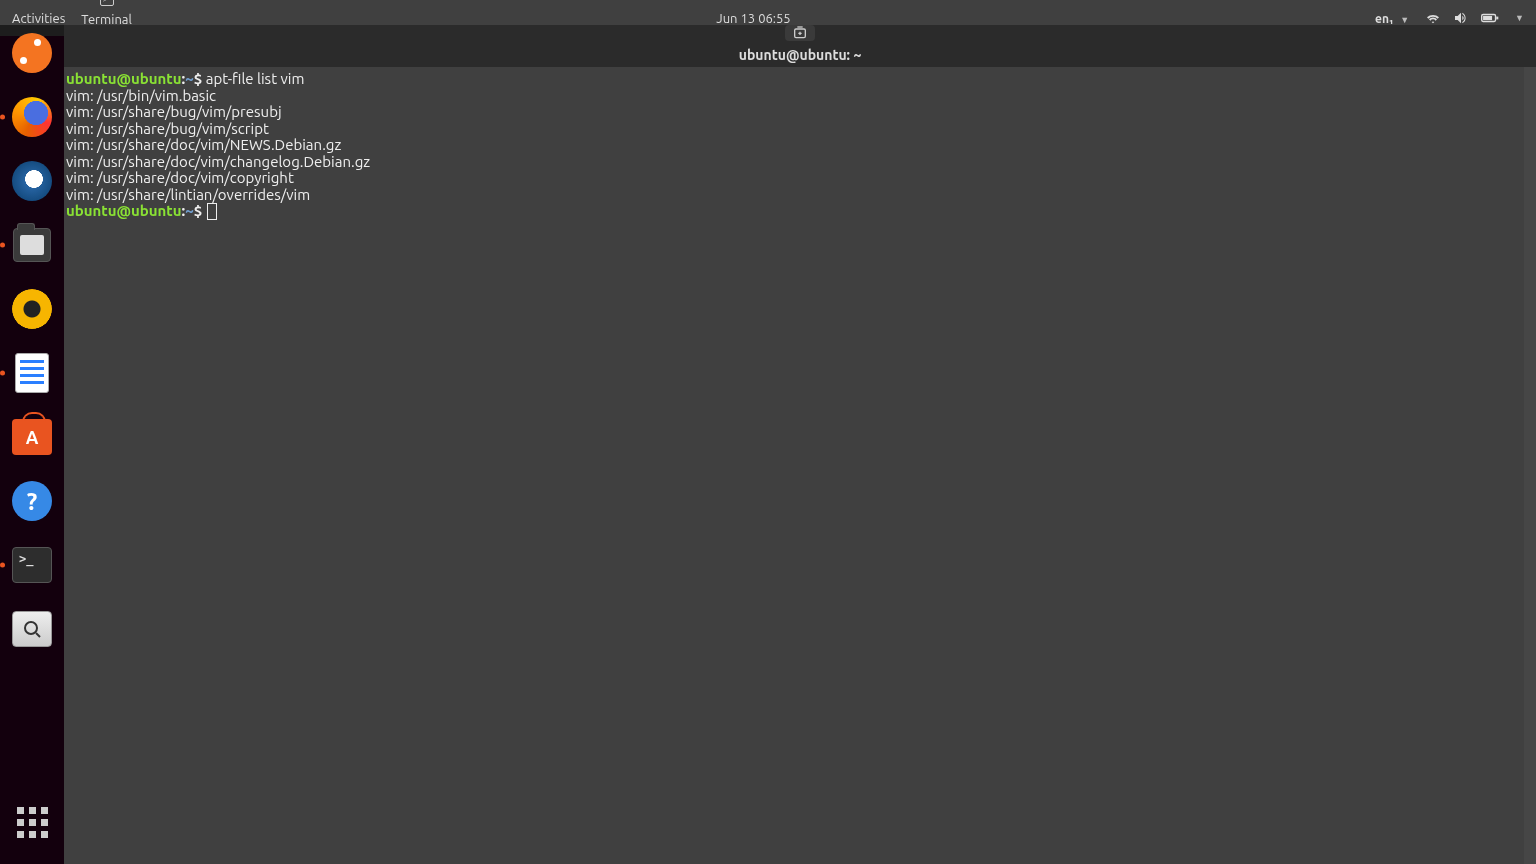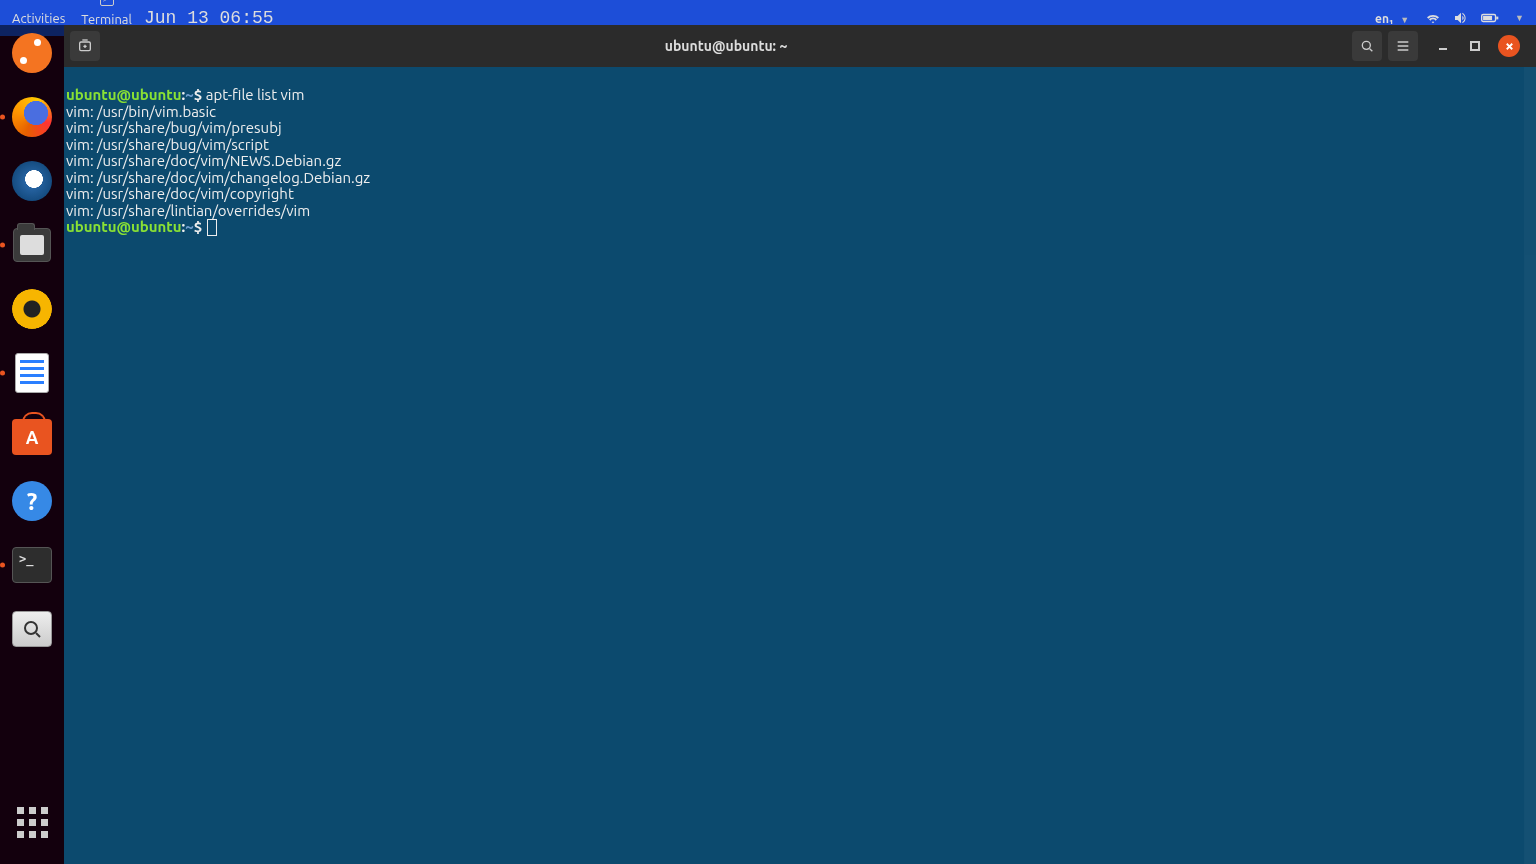--- a/index.html
+++ b/index.html
@@ -1,21 +1,21 @@
 <!DOCTYPE html>
 <html><head>
 <meta charset="utf-8">
 <style>
   * { margin: 0; padding: 0; box-sizing: border-box; font-family: Ubuntu, "Segoe UI", sans-serif; }
   body { width: 1536px; height: 864px; background: #2c001e; overflow: hidden; position: relative; }
 
   
-  .topbar { position: absolute; top: 0; left: 0; right: 0; height: 36px; background: #1d4ed8; color: #ddd; font-size: 13px; display: flex; align-items: center; }
+  .topbar { position: absolute; top: 0; left: 0; right: 0; height: 36px; background: #404040; color: #ddd; font-size: 13px; display: flex; align-items: center; }
   .topbar .left-sec, .topbar .right-sec { display: flex; align-items: center; gap: 16px; padding: 0 12px; }
-  .topbar .center-sec { flex: 1; font-size: 18px; font-family: Liberation Mono, monospace; }
+  .topbar .center-sec { flex: 1; text-align: center; font-size: 13px; }
   .topbar .appmenu { display: flex; align-items: center; gap: 6px; font-size: 13px; flex-direction: column; }
   .topbar .appmenu .term-ico { width: 14px; height: 11px; border: 1px solid #ccc; border-radius: 2px; position: relative; }
   .topbar .appmenu .term-ico::after { content: ">"; position: absolute; font-size: 7px; left: 2px; top: -1px; color: #ccc; }
   .topbar .tri { font-size: 9px; margin-left: 4px; color: #bbb; }
   .status-icons { display: flex; align-items: center; gap: 12px; }
   .status-icons svg, .status-icons .lang { color: #ddd; }
   .lang { font-size: 12px; font-weight: bold; }
 
   
   .dock { position: absolute; top: 25px; left: 0; bottom: 0; width: 64px; background: rgba(0,0,0,.55); display: flex; flex-direction: column; align-items: center; padding-top: 6px; gap: 20px; }
@@ -44,27 +44,27 @@
   .ico-software::before { content:""; position:absolute; top:-7px; left:10px; width:20px; height:9px; border:2px solid #e95420; border-bottom:none; border-radius:10px 10px 0 0; }
   .ico-software::after { content:"A"; color:#fff; position:absolute; inset:0; display:flex; align-items:center; justify-content:center; font-weight:700; font-size:18px; }
   .ico-help { width: 40px; height: 40px; border-radius: 50%; background: #3689e6; display:flex; align-items:center; justify-content:center; color:#fff; font-weight:700; font-size:24px; }
   .ico-term { width: 40px; height: 36px; background: #2d2d2d; border: 1px solid #555; border-radius: 4px; position: relative; }
   .ico-term::after { content: ">_"; position: absolute; top: 4px; left: 6px; color: #ddd; font: 700 12px monospace; }
   .ico-eye { width: 40px; height: 36px; background: linear-gradient(#eee,#ccc); border: 1px solid #999; border-radius: 4px; display: flex; align-items: center; justify-content: center; }
   .ico-eye svg { width: 24px; height: 24px; }
 
   
   .termwin { position: absolute; top: 25px; left: 64px; right: 0; bottom: 0; display: flex; flex-direction: column; }
-  .titlebar { height: 42px; background: #2b2b2b; display: flex; align-items: center; padding: 0 6px; gap: 6px; }
+  .titlebar { height: 42px; background: #2b2b2b; display: flex; align-items: center; padding: 0 6px; gap: 6px; flex-direction: column; }
   .titlebar .tb-btn { width: 30px; height: 30px; border-radius: 4px; background: #3a3a3a; display: flex; align-items: center; justify-content: center; color: #ddd; }
   .titlebar .title { flex: 1; text-align: center; color: #ddd; font-size: 14px; font-weight: 600; }
   .titlebar .win-ctrl { display: flex; gap: 14px; align-items: center; padding: 0 10px; }
   .titlebar .wc { width: 18px; height: 18px; display: flex; align-items: center; justify-content: center; color: #ccc; }
   .titlebar .wc.close { width: 22px; height: 22px; border-radius: 50%; background: #e95420; color: #fff; }
-  .termbody { flex: 1; background: #0c4a6e; padding: 20px 2px; font: 15px/1.1 "Ubuntu Mono","DejaVu Sans Mono",monospace; color: #eee; overflow: hidden; position: relative; white-space: pre; }
+  .termbody { flex: 1; background: #404040; padding: 4px 2px; font: 15px/1.1 "Ubuntu Mono","DejaVu Sans Mono",monospace; color: #eee; overflow: hidden; position: relative; white-space: pre; }
   .termbody .prompt-user { color: #8ae234; font-weight: 700; }
   .termbody .prompt-path { color: #729fcf; font-weight: 700; }
   .termbody .prompt-sep  { color: #eee; font-weight: 700; }
   .cursor { display: inline-block; width: 8px; height: 15px; outline: 1px solid #eee; vertical-align: text-bottom; margin-left: 2px; }
   .scrollbar { position: absolute; right: 0; top: 0; bottom: 0; width: 12px; background: rgba(255,255,255,.03); }
 </style>
 </head>
 <body>
 
 <div class="topbar">

